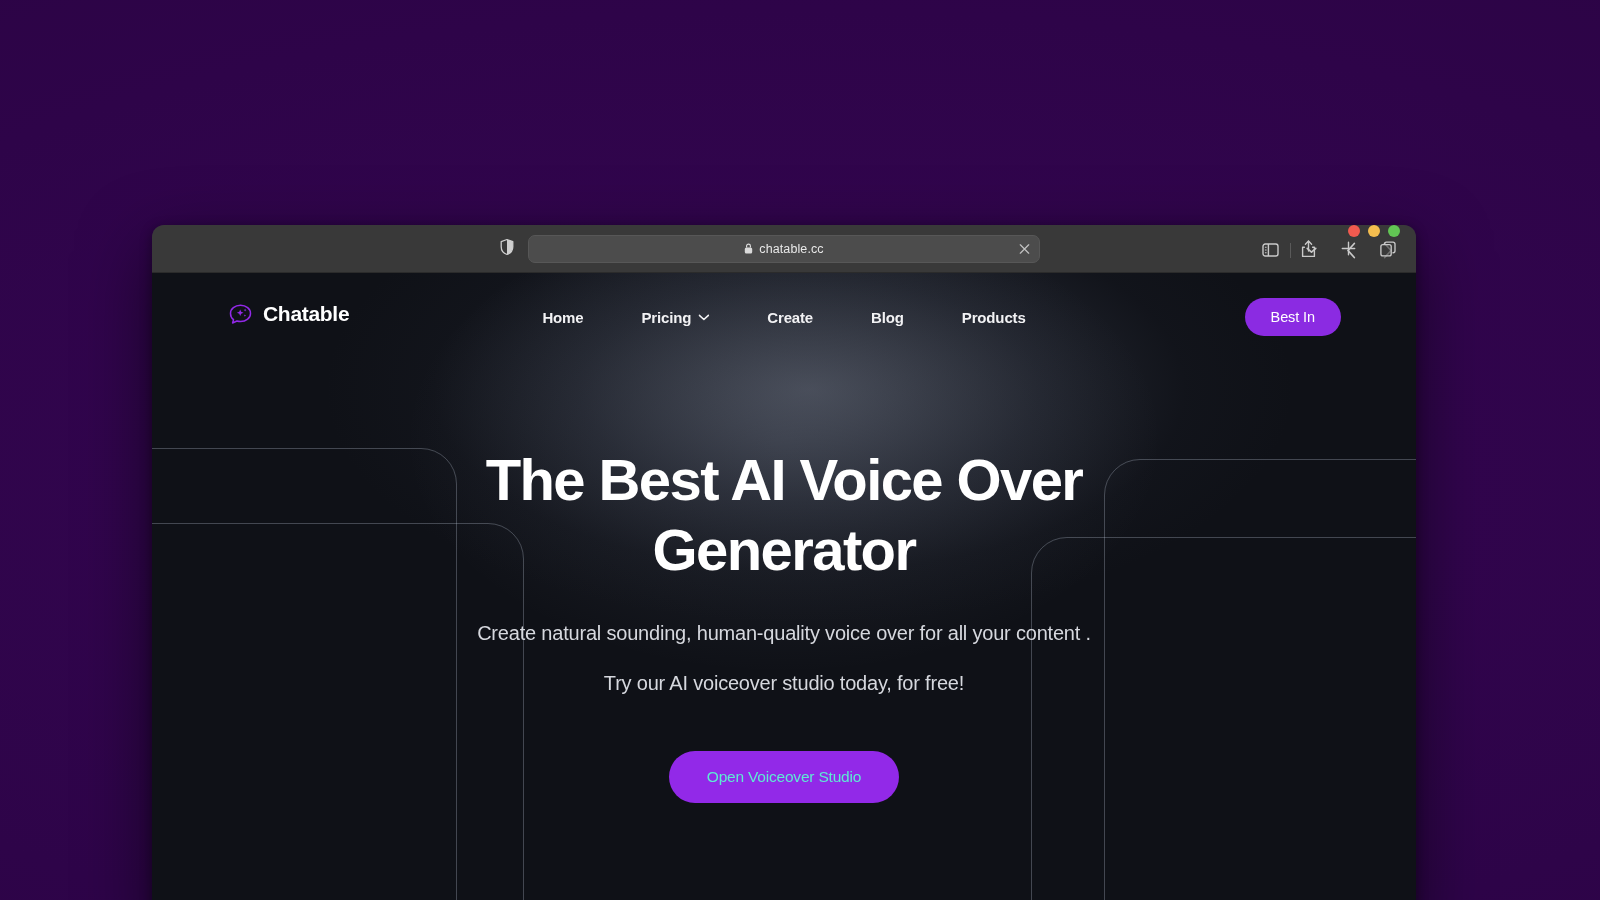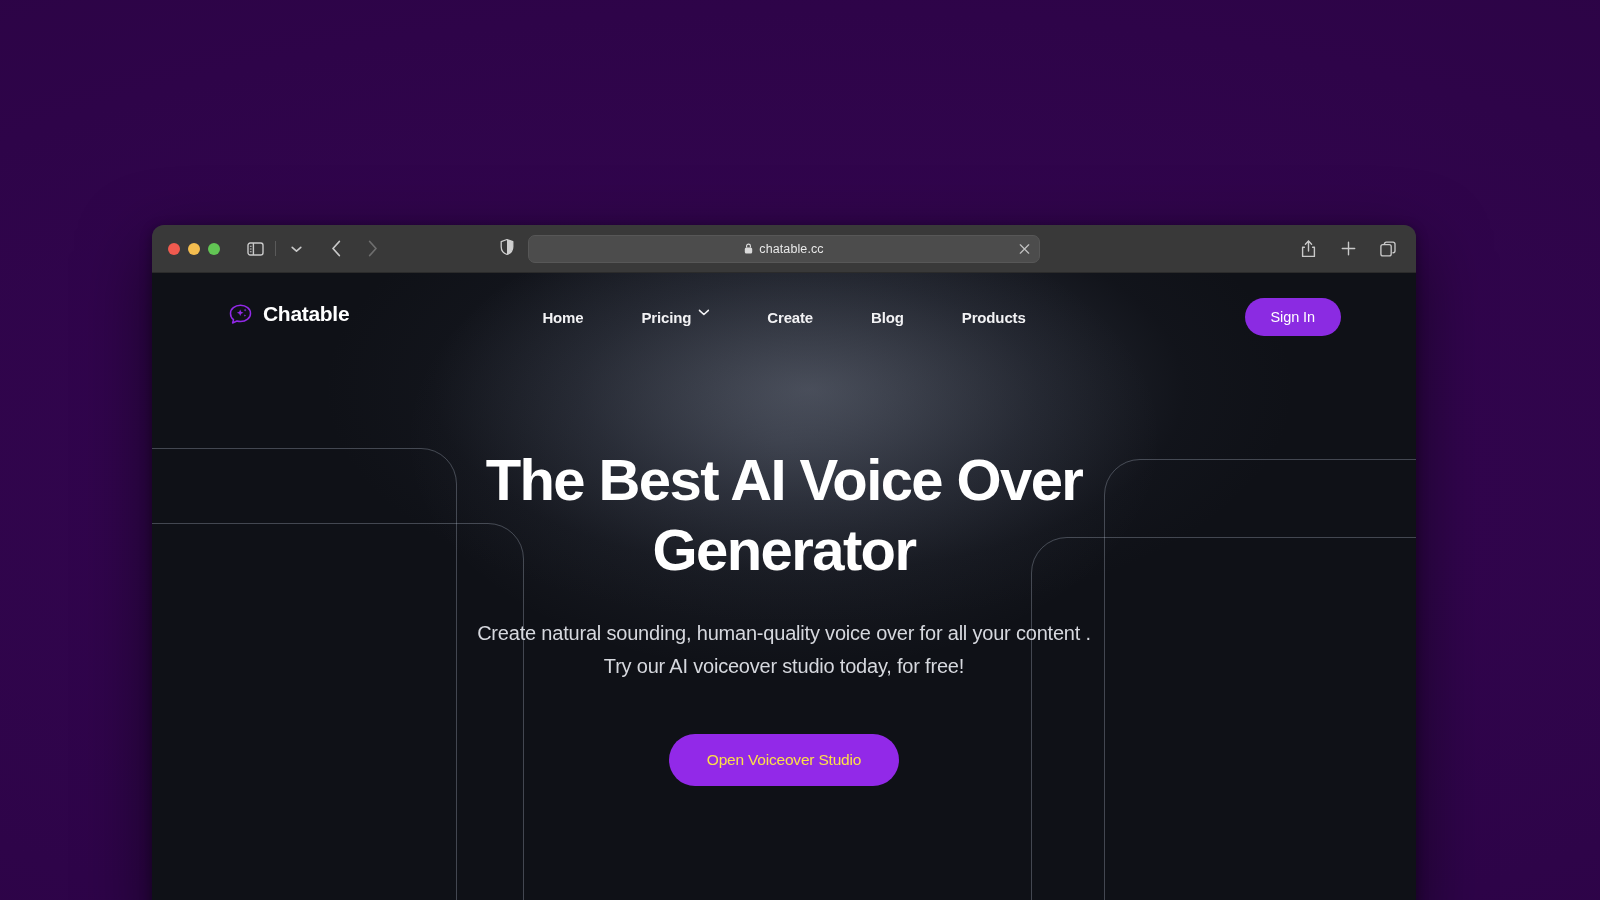--- a/index.html
+++ b/index.html
@@ -28,22 +28,23 @@
     overflow:hidden;
     box-shadow:0 24px 70px rgba(0,0,0,.55), 0 3px 12px rgba(0,0,0,.4);
   }
 
   
   #browser-toolbar {
     position:relative;
     height:48px;
     background:#393939;
     border-bottom:1px solid #2b2b2b;
-    display:flex; align-items:center;
+    display:flex; align-items:flex-end;
     padding:0 16px;
+    flex-direction:column;
   }
   .traffic { display:flex; align-items:center; gap:8px; }
   .light { width:12px; height:12px; border-radius:50%; display:block; }
   .light.red    { background:#F05A4F; }
   .light.yellow { background:#F4BD4F; }
   .light.green  { background:#62C554; }
 
   .tb-icons { display:flex; align-items:center; gap:2px; margin-left:22px; }
   .tb-btn {
     width:26px; height:26px;
@@ -135,21 +136,21 @@
     letter-spacing:-.3px;
   }
 
   #main-nav {
     position:absolute; left:50%; transform:translateX(-50%);
     display:flex; align-items:center; gap:58px;
   }
   .nav-link {
     font-size:15px; font-weight:700; color:#F2F2F4;
     letter-spacing:-.15px;
-    display:flex; gap:7px;
+    display:flex; align-items:center; gap:7px;
     white-space:nowrap;
   }
 
   #signin-btn {
     position:absolute; right:75px;
     background:#8B2BE2;
     color:#FFFFFF;
     font-size:14.5px;
     border:none;
     border-radius:22px;
@@ -173,26 +174,26 @@
     letter-spacing:-1.6px;
     max-width:640px;
     margin:10px auto;
   }
   .hero-sub {
     font-size:20px;
     color:#D6D8DE;
     letter-spacing:-.2px;
   }
   #hero-sub-1 { margin-top:38px; }
-  #hero-sub-2 { margin-top:10px; }
+  #hero-sub-2 { margin-top:27px; }
 
   #cta-btn {
     margin-top:56px;
     background:#9229E8;
-    color:#fde047;
+    color:#5eead4;
     font-size:15.5px;
     border:none;
     border-radius:28px;
     padding:17px 38px;
     font-family:inherit;
     letter-spacing:-.2px;
     cursor:pointer;
   }
 </style>
 </head>
@@ -322,21 +323,21 @@
             <span>Create</span>
           </a>
           <a class="nav-link">
             <span>Blog</span>
           </a>
           <a class="nav-link">
             <span>Products</span>
           </a>
         </nav>
 
-        <button id="signin-btn">Sign In</button>
+        <button id="signin-btn">Best In</button>
       </header>
 
       <section id="hero">
         <h1 id="hero-title">The Best AI Voice Over Generator</h1>
         <p class="hero-sub" id="hero-sub-1">Create natural sounding, human-quality voice over for all your content .</p>
         <p class="hero-sub" id="hero-sub-2">Try our AI voiceover studio today, for free!</p>
         <button id="cta-btn">Open Voiceover Studio</button>
       </section>
 
     </div>

